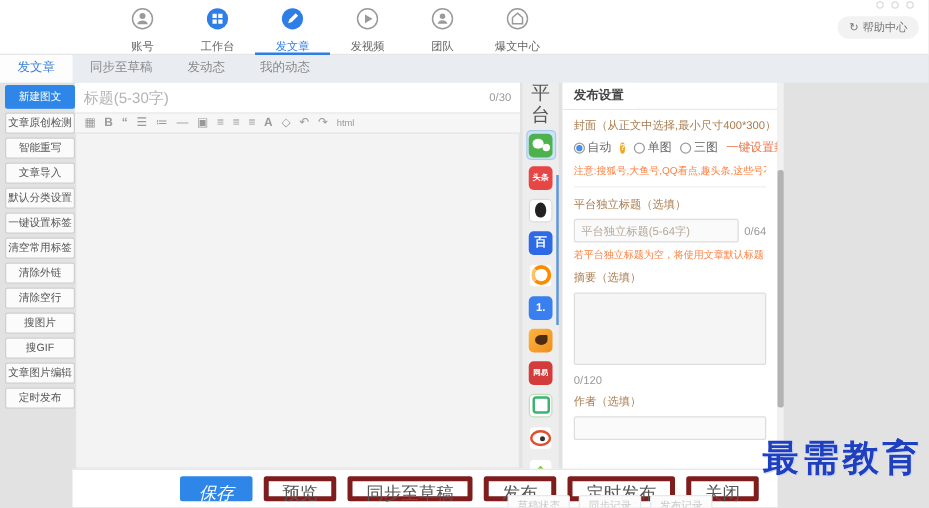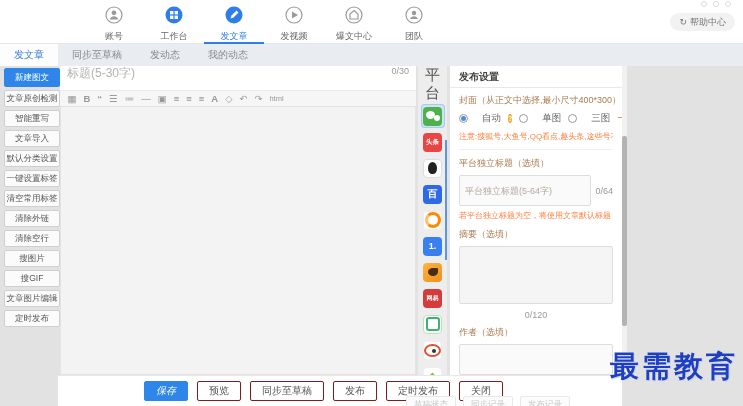--- a/index.html
+++ b/index.html
@@ -26,21 +26,21 @@
   
   .tabrow { position:absolute; left:0; top:44px; width:743px; height:22px; background:#e9edf2; display:flex; z-index:4; }
   .tab { padding:0 14px; font-size:10px; line-height:22px; color:#888; cursor:pointer; }
   .tab.active { background:#fdfdfd; color:#3a7fd5; }
   
   .sidebar { position:absolute; left:4px; top:68px; width:56px; }
   .side-btn { display:block; width:100%; height:17px; line-height:15px; margin-bottom:3px; font-size:8.5px; text-align:center;
     background:#fbfbfb; border:1px solid #cfcfcf; border-radius:2px; color:#555; cursor:pointer; white-space:nowrap; overflow:hidden; }
   .side-btn.primary { background:#2e87e8; border-color:#2e87e8; color:#fff; height:19px; line-height:17px; }
   
-  .ed-title { position:absolute; left:60px; top:66px; width:356px; height:24px; background:#fff; display:flex; align-items:flex-start; }
+  .ed-title { position:absolute; left:60px; top:66px; width:356px; height:24px; background:#fff; display:flex; align-items:center; }
   .ed-title input { flex:1; border:none; outline:none; background:transparent; font-size:12px; padding-left:7px; color:#333; font-family:"Liberation Sans",sans-serif; }
   .ed-title input::placeholder { color:#b3b3b3; }
   .ed-counter { font-size:9px; color:#999; padding-right:7px; }
   .ed-toolbar { position:absolute; left:60px; top:90px; width:356px; height:17px; background:#f6f6f6; border-top:1px solid #ececec; border-bottom:1px solid #e2e2e2; display:flex; align-items:center; padding-left:4px; }
   .tb { font-size:9.5px; color:#999; padding:0 3.5px; cursor:pointer; line-height:15px; }
   .tb.b { font-weight:bold; }
   .tb.sm { font-size:7.5px; }
   .ed-body { position:absolute; left:60px; top:107px; width:356px; height:268px; background:#f3f3f3; border:1px solid #e4e4e4; border-top:none; }
   
   .pstrip { position:absolute; left:418px; top:66px; width:29px; height:309px; background:#ededed; }
@@ -70,40 +70,40 @@
   .pf-scroll { position:absolute; right:0; top:74px; width:2px; height:120px; background:#5f96d8; }
   
   .panel { position:absolute; left:450px; top:66px; width:172px; height:309px; background:#fff; overflow:hidden; }
   .panel-tabs { display:flex; border-bottom:1px solid #e8e8e8; height:22px; }
   .ptab { font-size:10px; line-height:22px; padding:0 9px; cursor:pointer; }
   .ptab.active { color:#444; font-weight:bold; background:#fff; }
   .ptab.inactive { color:#3a7fd5; background:#e7eef6; }
   .panel-body { padding:6px 9px 0 9px; }
   .sec-label { font-size:9px; color:#a97c4f; margin-bottom:5px; white-space:nowrap; }
   .radio-row { display:flex; align-items:center; gap:7px; font-size:9.5px; color:#666; margin-bottom:6px; white-space:nowrap; }
-  .radio { display:flex; align-items:center; gap:14px; cursor:pointer; }
+  .radio { display:flex; align-items:center; gap:2px; cursor:pointer; }
   .rdot { width:9px; height:9px; border:1px solid #9a9a9a; border-radius:50%; display:inline-flex; align-items:center; justify-content:center; background:#fff; }
   .radio.sel .rdot::after { content:""; width:5px; height:5px; border-radius:50%; background:#4a90e2; }
   .qbadge { width:9px; height:9px; border-radius:50%; background:#f5a623; color:#fff; font-size:7px; line-height:9px; text-align:center; font-weight:bold; cursor:pointer; }
   .cover-link { color:#e8734a; font-size:9.5px; cursor:pointer; }
   .warn { font-size:8px; color:#ff8040; margin-bottom:7px; white-space:nowrap; overflow:hidden; }
   .divider { border-top:1px solid #efefef; margin:4px 0 7px 0; }
   .inp-row { display:flex; align-items:center; gap:4px; margin-bottom:4px; }
-  .inp { height:31px; background:#fafafa; border:1px solid #ddd; border-radius:2px; font-size:9px; padding:0 5px; color:#444; outline:none; width:100%; font-family:"Liberation Sans",sans-serif; }
+  .inp { height:19px; background:#fafafa; border:1px solid #ddd; border-radius:2px; font-size:9px; padding:0 5px; color:#444; outline:none; width:100%; font-family:"Liberation Sans",sans-serif; }
   .inp::placeholder { color:#b5a99c; }
   .cnt { font-size:9px; color:#999; flex:none; }
   .note { font-size:8px; color:#ff8040; margin-bottom:7px; white-space:nowrap; }
   .ta { width:100%; height:58px; background:#f5f5f5; border:1px solid #ddd; border-radius:2px; resize:none; outline:none; }
-  .cnt-right { text-align:center; font-size:9px; color:#999; margin:2px 0 6px 0; }
+  .cnt-right { text-align:left; font-size:9px; color:#999; margin:2px 0 6px 0; }
   .panel-scroll { position:absolute; left:622px; top:66px; width:5px; height:309px; background:#f1f1f1; }
   .panel-scroll .thumb { position:absolute; top:70px; width:5px; height:190px; background:#b3b3b3; border-radius:2px; cursor:pointer; }
   
   .footer { position:absolute; left:58px; top:375px; width:564px; height:31px; background:#fff; border-top:1px solid #e8e8e8; }
   .actions { position:absolute; left:86px; top:5px; display:flex; gap:9px; }
-  .fbtn { height:20px; line-height:18px; padding:0 11px; font-size:10px; background:#fff; border:1px solid #7f1d1d; border-radius:2px; color:#555; cursor:pointer; white-space:nowrap; }
+  .fbtn { height:20px; line-height:18px; padding:0 11px; font-size:14px; background:#fff; border:4px solid #7f1d1d; border-radius:2px; color:#555; cursor:pointer; white-space:nowrap; }
   .fbtn.primary { background:#2e87e8; border-color:#2e87e8; color:#fff; font-style:italic; }
   .records { position:absolute; left:348px; top:20px; display:flex; gap:7px; }
   .rbtn { height:17px; line-height:15px; padding:0 7px; font-size:8.5px; background:#fcfcfc; border:1px solid #e8e8e8; border-radius:2px; color:#c8c8c8; cursor:default; white-space:nowrap; }
   
   .watermark { position:absolute; left:610px; top:347px; font-family:"DejaVu Serif", serif; font-weight:bold; font-size:29px; color:#1e3fbf; letter-spacing:3px;
     text-shadow:0 0 1px #fff, 1px 1px 0 #c9d2f0; }
 </style>
 </head>
 <body>
 
@@ -147,34 +147,34 @@
             <circle cx="9" cy="9" r="8" fill="none" stroke="#9a9a9a" stroke-width="1.2"></circle>
             <polygon points="7,5.5 13,9 7,12.5" fill="#9a9a9a"></polygon>
           </svg>
       </span>
       <span class="nv-label">发视频</span>
     </div>
     <div class="nav-item">
       <span>
         <svg width="18" height="18" viewBox="0 0 18 18">
             <circle cx="9" cy="9" r="8" fill="none" stroke="#9a9a9a" stroke-width="1.2"></circle>
-            <path d="M9 4.5l4 3.5v5H5v-5z" fill="none" stroke="#9a9a9a" stroke-width="1.2"></path>
-          </svg>
-      </span>
-      <span class="nv-label">爆文中心</span>
-    </div>
-    <div class="nav-item">
-      <span>
-        <svg width="18" height="18" viewBox="0 0 18 18">
-            <circle cx="9" cy="9" r="8" fill="none" stroke="#9a9a9a" stroke-width="1.2"></circle>
             <circle cx="9" cy="7" r="2.2" fill="#9a9a9a"></circle>
             <path d="M5 13c.8-2 2.3-2.8 4-2.8s3.2.8 4 2.8" fill="#9a9a9a"></path>
           </svg>
       </span>
       <span class="nv-label">团队</span>
+    </div>
+    <div class="nav-item">
+      <span>
+        <svg width="18" height="18" viewBox="0 0 18 18">
+            <circle cx="9" cy="9" r="8" fill="none" stroke="#9a9a9a" stroke-width="1.2"></circle>
+            <path d="M9 4.5l4 3.5v5H5v-5z" fill="none" stroke="#9a9a9a" stroke-width="1.2"></path>
+          </svg>
+      </span>
+      <span class="nv-label">爆文中心</span>
     </div>
   </div>
 
   <div class="win-ctrls">
       <span></span>
       <span></span>
       <span></span>
     </div>
   <div class="help-pill">
     <span>↻</span>

